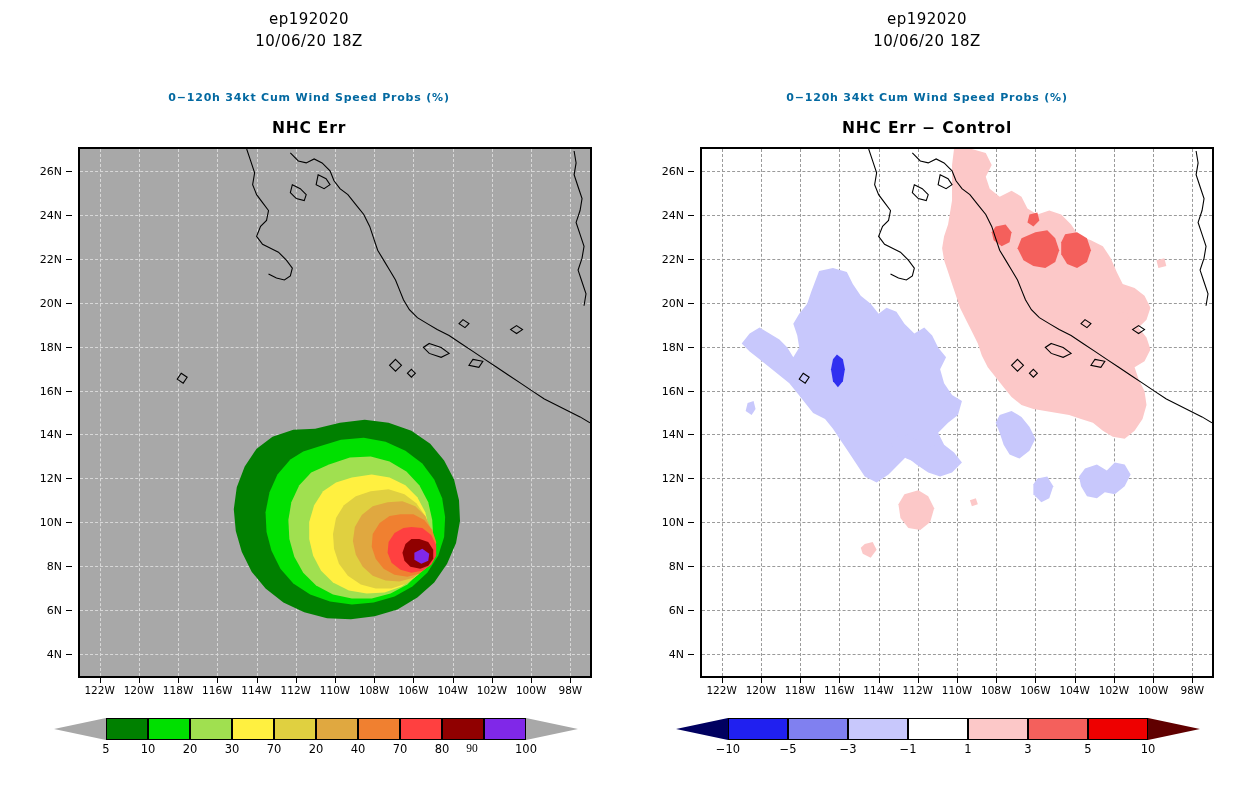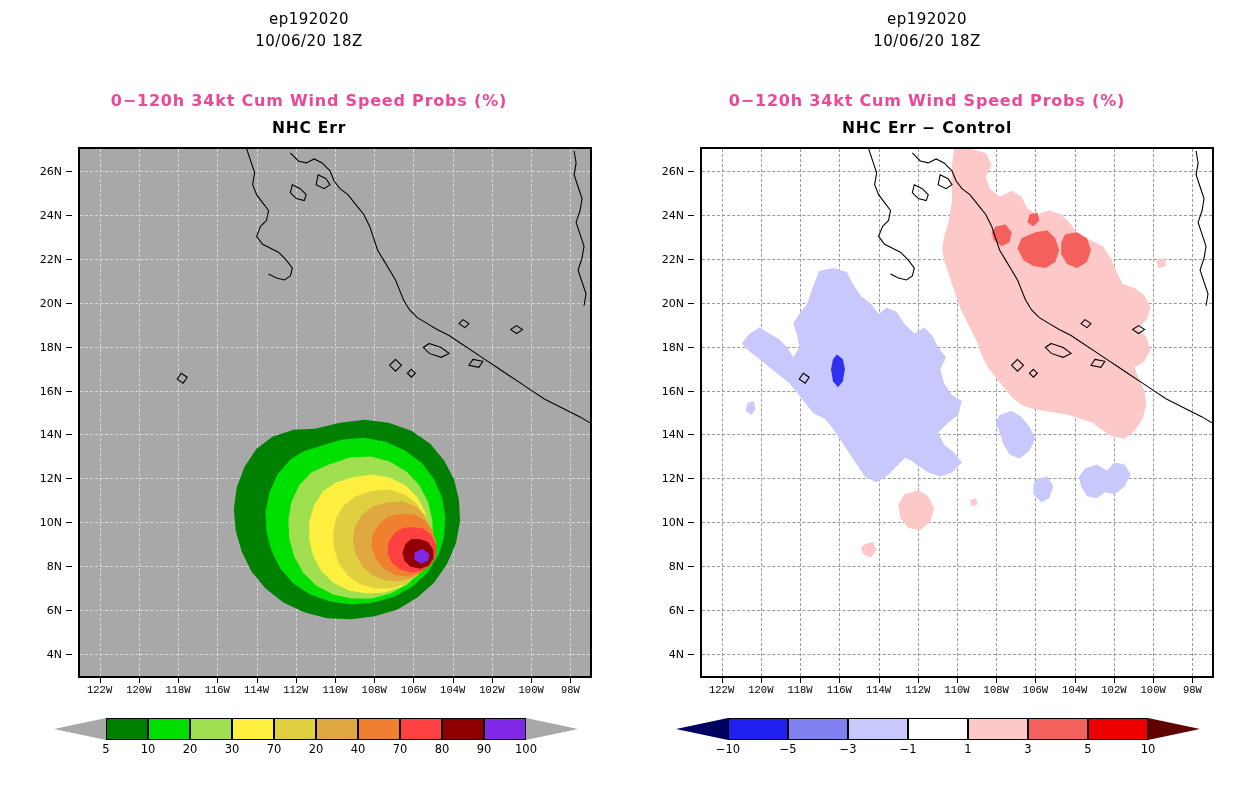--- a/index.html
+++ b/index.html
@@ -8,21 +8,21 @@
     font-family:"DejaVu Sans",sans-serif;
     overflow:hidden;position:relative;
   }
   .panel{position:absolute;top:0;width:618px;height:800px;}
   .panel-left{left:0;}
   .panel-right{left:618px;}
 
   .titleblock{position:absolute;left:0;width:618px;text-align:center;}
   .t-storm{top:10px;font-size:15px;letter-spacing:.5px;color:#000;}
   .t-date{top:32px;font-size:15px;letter-spacing:.5px;color:#000;}
-  .t-main{top:91px;font-size:16px;font-weight:bold;letter-spacing:.8px;color:#ec4899;}
+  .t-main{top:91px;font-size:11px;font-weight:bold;letter-spacing:.8px;color:#0369a1;}
   .t-sub{top:119px;font-size:15.5px;font-weight:bold;letter-spacing:.8px;color:#000;}
 
   .plotbox{position:absolute;box-sizing:border-box;border:2px solid #000;overflow:hidden;}
   .plot-left{left:78px;top:147px;width:514px;height:531px;background:#a8a8a8;}
   .plot-right{left:700px;top:147px;width:514px;height:531px;background:#ffffff;}
 
   .grid{position:absolute;inset:0;pointer-events:none;}
   .gl{position:absolute;}
   .grid-left .gl-v{width:0;border-left:1px dashed #d8d8d8;top:0;bottom:0;}
   .grid-left .gl-h{height:0;border-top:1px dashed #d8d8d8;left:0;right:0;}
@@ -32,21 +32,21 @@
   .coast{position:absolute;inset:0;}
   .field{position:absolute;inset:0;}
 
   .ytick{position:absolute;right:0;transform:translateY(-50%);
     font-size:11px;color:#000;white-space:nowrap;text-align:right;}
   .ylabels{position:absolute;width:72px;}
   .ylabels-left{left:0px;top:147px;height:531px;}
   .ylabels-right{left:622px;top:147px;height:531px;}
   .tickmark{position:absolute;height:0;border-top:1px solid #000;width:6px;}
 
-  .xlabels{position:absolute;height:22px;font-family:Liberation Mono, monospace;}
+  .xlabels{position:absolute;height:22px;}
   .xlabels-left{left:78px;top:684px;width:514px;}
   .xlabels-right{left:700px;top:684px;width:514px;}
   .xtick{position:absolute;top:0;transform:translateX(-50%);
     font-size:10.5px;color:#000;white-space:nowrap;}
   .xtickmark{position:absolute;top:-7px;width:0;border-left:1px solid #000;height:6px;}
 
   .cbar{position:absolute;height:22px;}
   .cbar-left{left:106px;top:718px;width:420px;}
   .cbar-right{left:728px;top:718px;width:420px;}
   .cseg{position:absolute;top:0;height:22px;box-sizing:border-box;
@@ -238,21 +238,21 @@
   <div class="clabels clabels-left">
       <div class="clab" style="left: 0px;">5</div>
       <div class="clab" style="left: 42px;">10</div>
       <div class="clab" style="left: 84px;">20</div>
       <div class="clab" style="left: 126px;">30</div>
       <div class="clab" style="left: 168px;">70</div>
       <div class="clab" style="left: 210px;">20</div>
       <div class="clab" style="left: 252px;">40</div>
       <div class="clab" style="left: 294px;">70</div>
       <div class="clab" style="left: 336px;">80</div>
-      <div class="clab" style="left: 378px;">90</div>
+      <div class="clab" style="left: 366px; font-family: Liberation Serif, serif;">90</div>
       <div class="clab" style="left: 420px;">100</div>
     </div>
 </div>
 
 <div class="panel panel-right">
 
   <div class="titleblock t-storm">ep192020</div>
   <div class="titleblock t-date">10/06/20 18Z</div>
   <div class="titleblock t-main">0−120h 34kt Cum Wind Speed Probs (%)</div>
   <div class="titleblock t-sub">NHC Err − Control</div>

